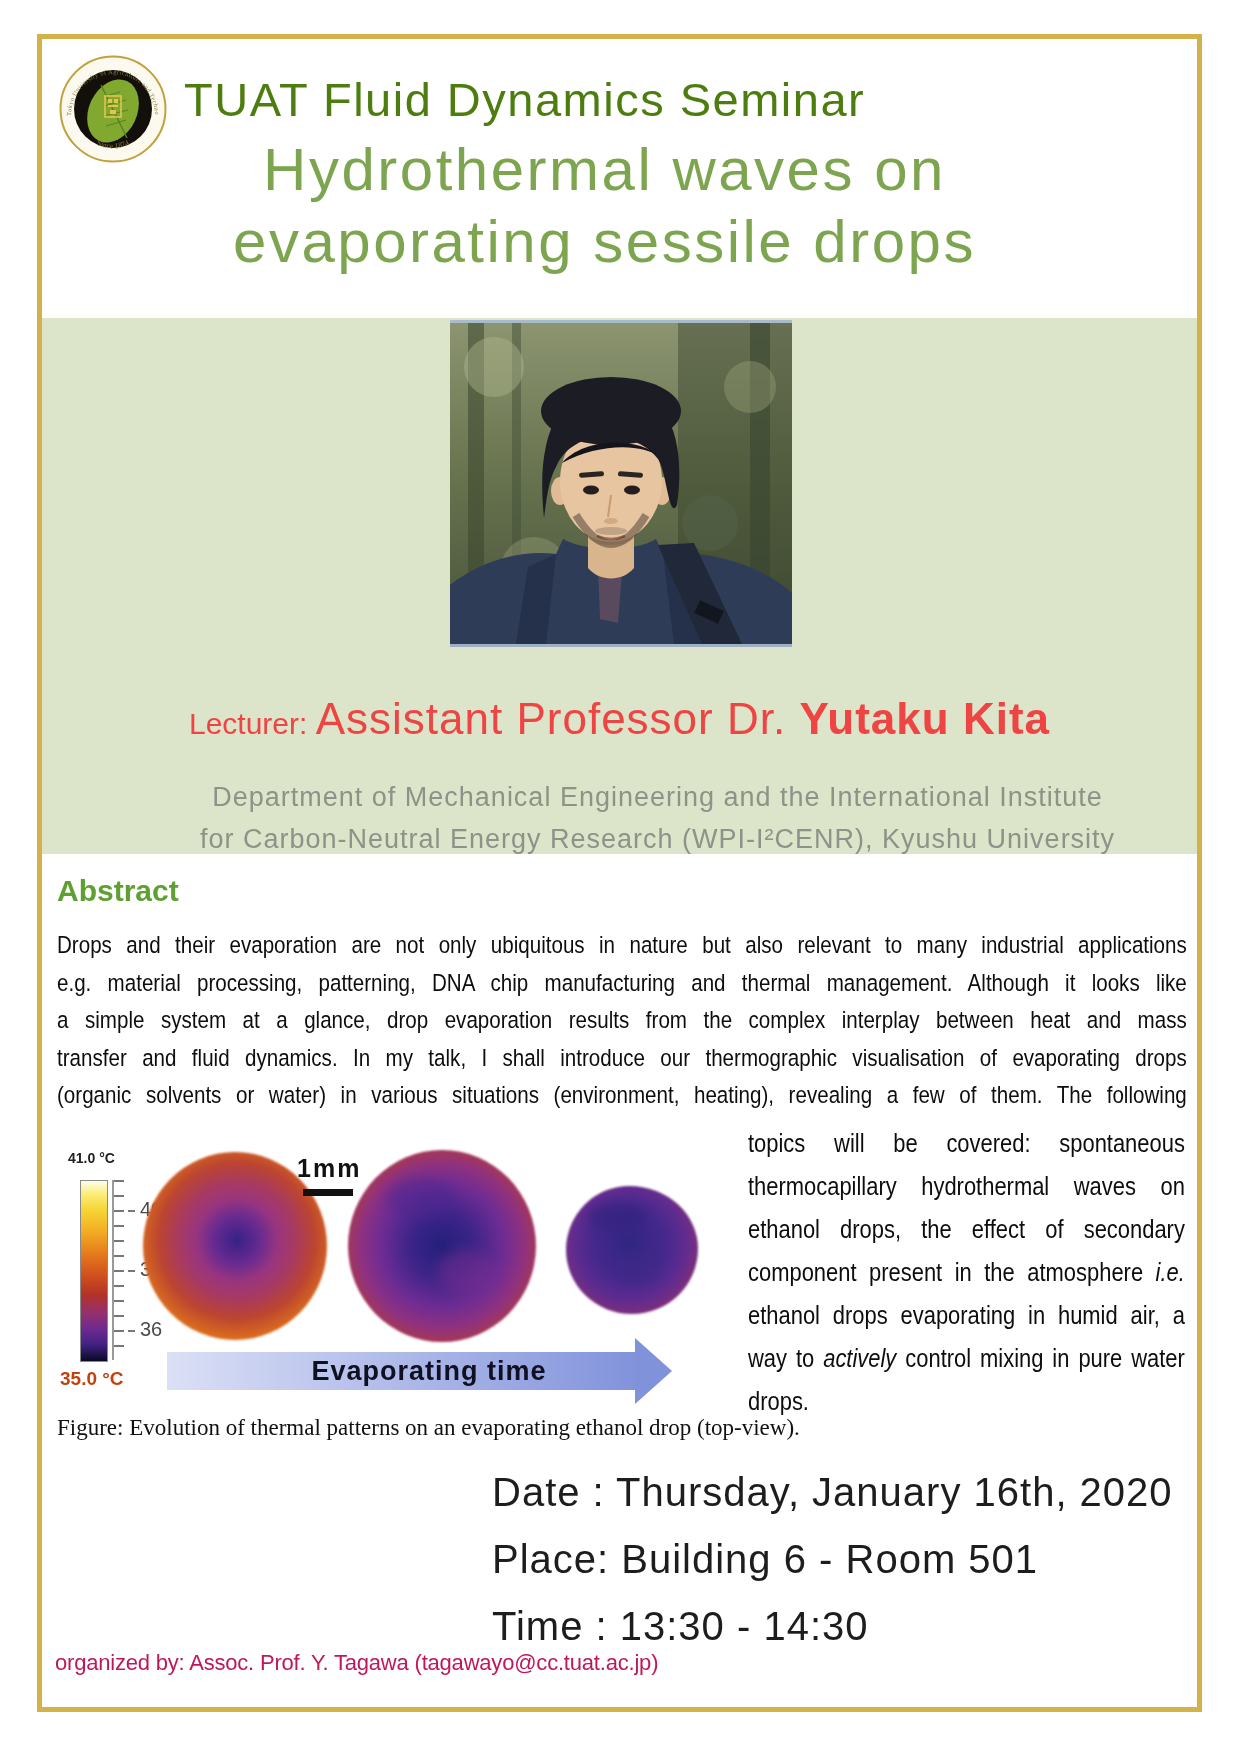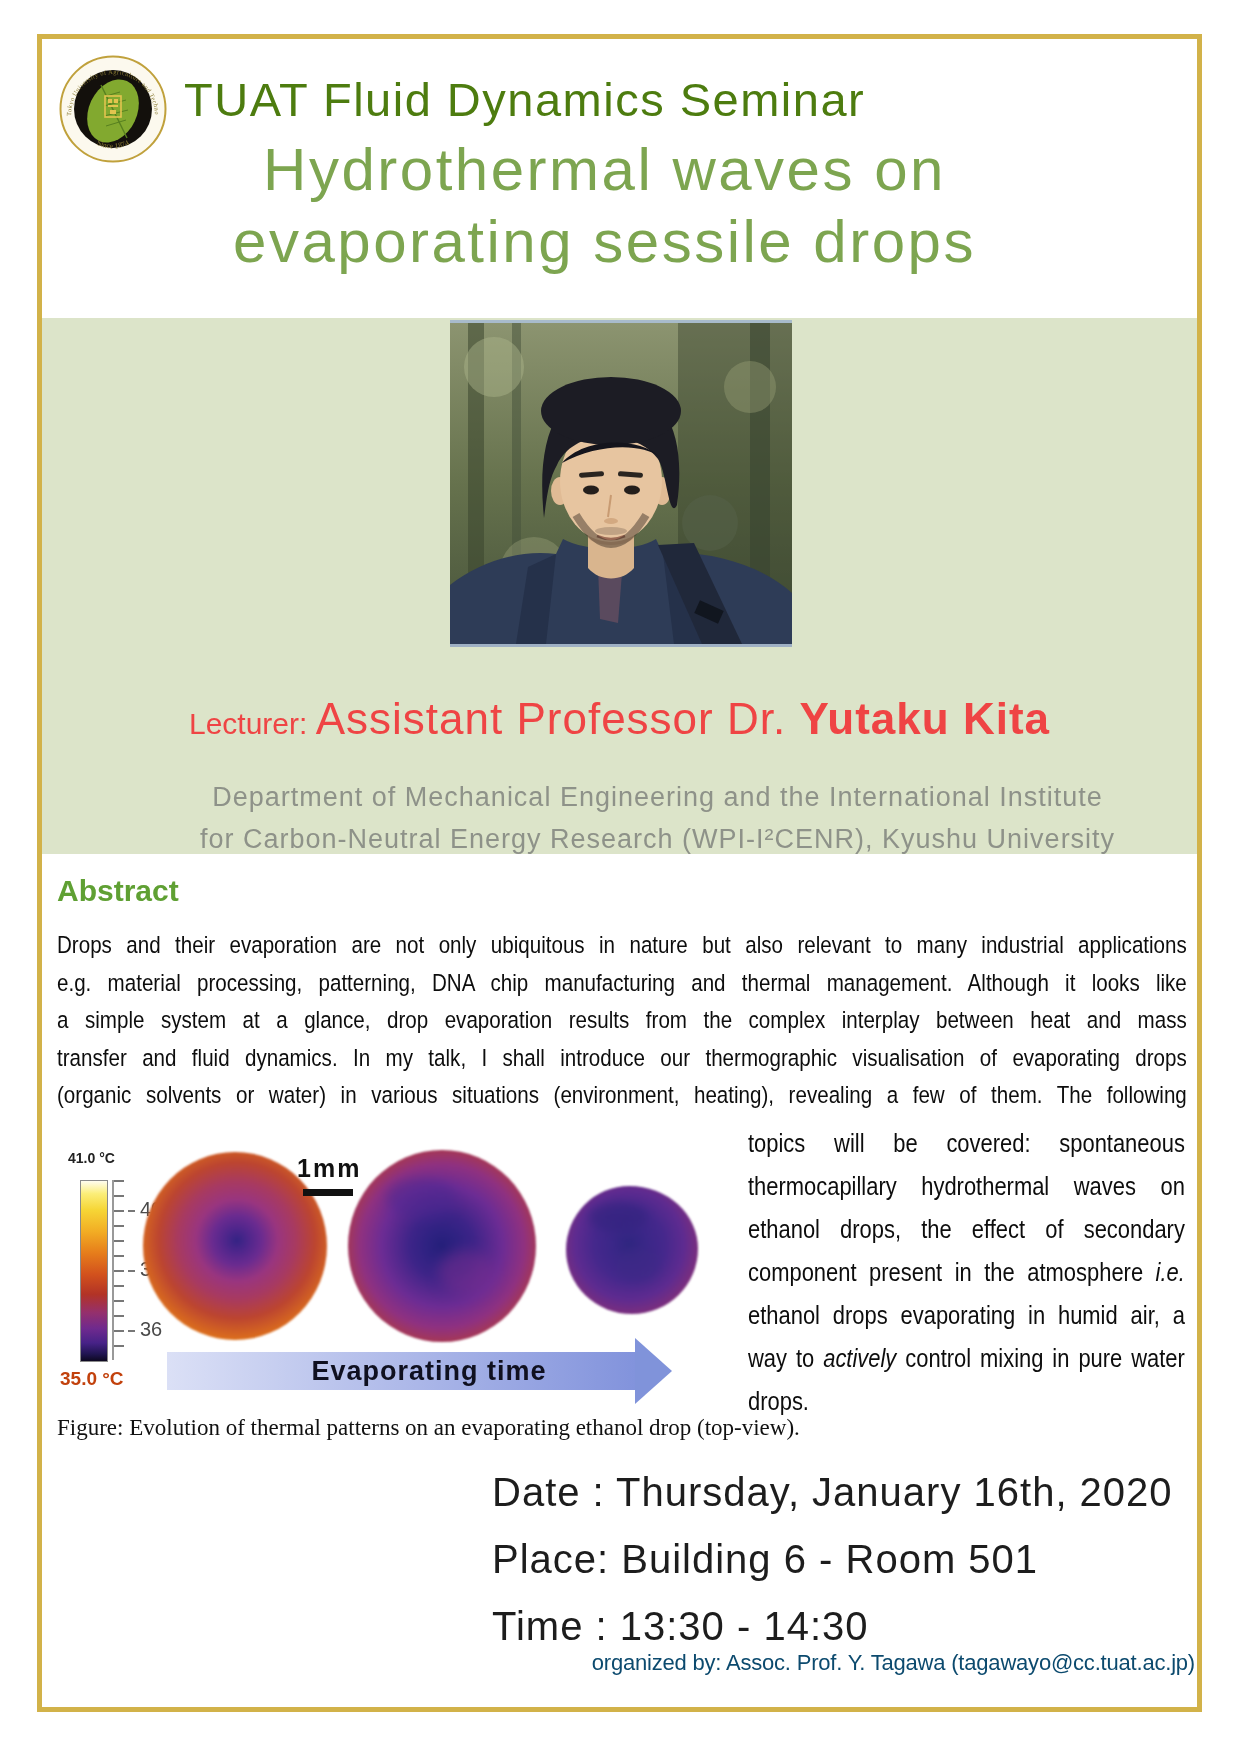--- a/index.html
+++ b/index.html
@@ -80,22 +80,22 @@
     border-top:33px solid transparent;border-bottom:33px solid transparent;border-left:37px solid #8093da;}
   .arrow-label{position:absolute;left:167px;top:1356px;width:468px;text-align:center;
     font-size:27px;font-weight:bold;color:#0f1020;letter-spacing:1px;margin-left:28px;}
 
   .fig-caption{position:absolute;left:57px;top:1415px;font-family:"Liberation Serif",serif;
     font-size:23px;color:#111;}
 
   
   .details{position:absolute;left:492px;top:1459px;font-size:40px;line-height:67px;
     color:#1d1d1d;letter-spacing:1px;white-space:nowrap;}
-  .organizer{position:absolute;left:55px;top:1650px;width:1140px;text-align:right;
-    font-size:22px;color:#0c4a6e;letter-spacing:-0.2px;}
+  .organizer{position:absolute;left:55px;top:1650px;width:1140px;
+    font-size:22px;color:#be185d;letter-spacing:-0.2px;}
 </style>
 </head>
 <body>
 
 <div class="frame"></div>
 <div class="green-band"></div>
 
 <div class="logo">
   <svg width="110" height="110" viewBox="0 0 110 110">
     <defs>

